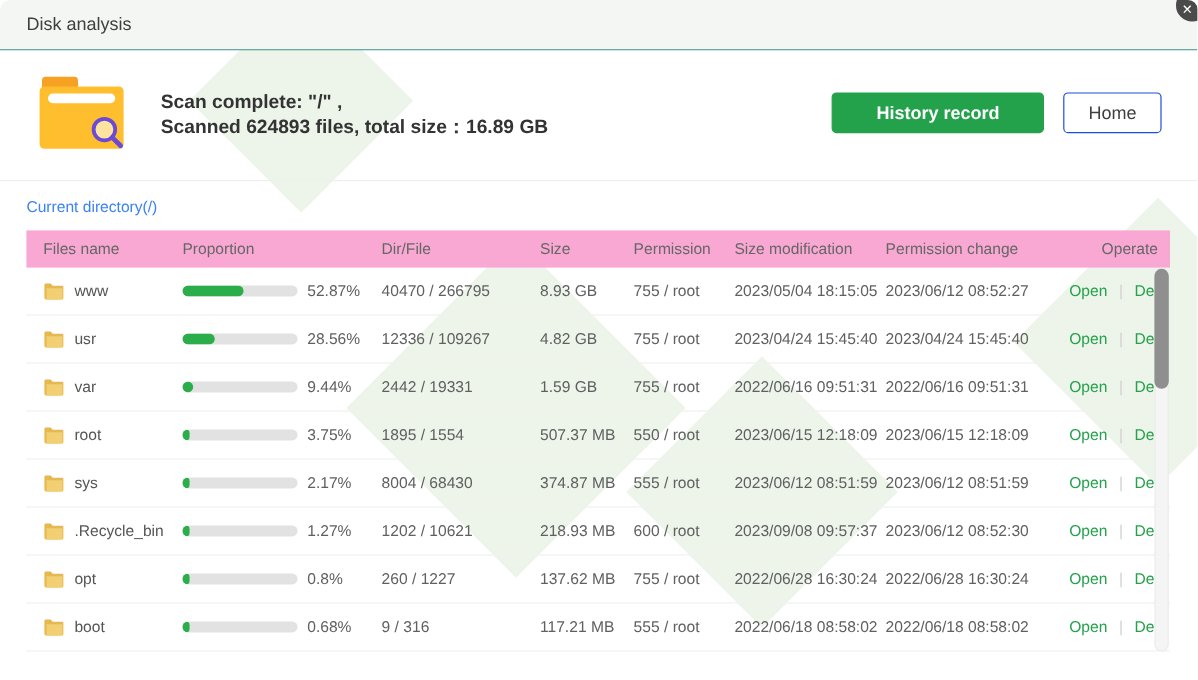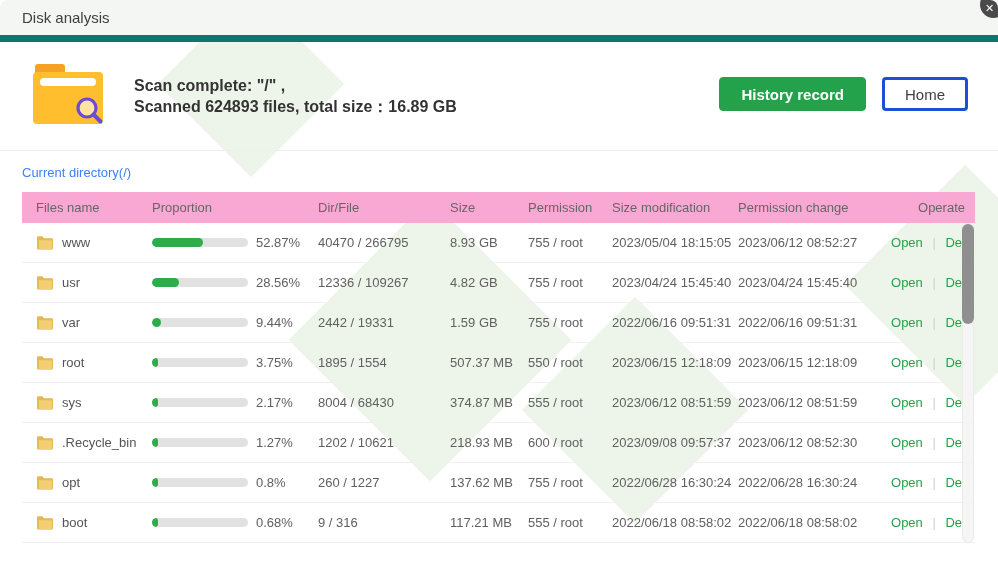--- a/index.html
+++ b/index.html
@@ -3,21 +3,21 @@
 <meta charset="utf-8">
 <style>
   * { margin:0; padding:0; box-sizing:border-box; }
   html,body { background:#fff; }
   body { font-family:"Liberation Sans", sans-serif; }
   .page { position:relative; width:998px; height:567px; background:#fff; overflow:hidden;
           border-radius:8px 8px 0 0; }
 
   
   .titlebar { position:relative; z-index:3; height:42px; background:#f4f6f3;
-              border-bottom:7px solid #0f766e; display:flex; align-items:center;
+              border-bottom:1px solid #0f766e; display:flex; align-items:center;
               padding-left:22px; border-radius:8px 8px 0 0; }
   .titlebar .win-title { font-size:15px; color:#3f3f3f; }
   .close { position:absolute; top:-9px; right:-9px; width:27px; height:27px; border-radius:50%;
            background:#4a4a4a; color:#fff; display:flex; align-items:center; justify-content:center;
            font-size:11px; cursor:pointer; z-index:4; }
   .close span { transform:translate(-4px,4px); }
 
   
   .wm { position:absolute; background:#edf5ea; transform:rotate(45deg); z-index:0; }
   .wm1 { left:185px; top:18px;  width:132px; height:132px; }
@@ -29,22 +29,22 @@
   .header { position:relative; z-index:1; display:flex; align-items:center;
             height:108px; padding:0 30px; }
   .folder-art { width:76px; height:76px; flex:0 0 auto; }
   .scan-info { margin-left:28px; flex:1 1 auto; }
   .scan-line { font-size:16px; font-weight:bold; color:#333; line-height:21px; }
   .tips { font-size:13px; color:#f43636; margin-top:4px; }
   .header-actions { display:flex; align-items:center; gap:16px; margin-top:-4px; }
   .btn { height:34px; border-radius:4px; font-size:15px; cursor:pointer;
          font-family:"Liberation Sans", sans-serif; }
   .btn-green { background:#23a24b; border:1px solid #23a24b; color:#fff;
-               font-weight:600; padding:0 21px; }
-  .btn-plain { background:#fff; border:3px solid #1d4ed8; color:#3f3f3f; padding:0 20px; }
+               font-weight:600; padding:0 36px; }
+  .btn-plain { background:#fff; border:1px solid #1d4ed8; color:#3f3f3f; padding:0 20px; }
 
   .divider { position:relative; z-index:1; border-top:1px solid #efefef; }
 
   .current-dir { position:relative; z-index:1; margin:14px 0 0 22px;
                  font-size:13px; color:#3b82f6; }
 
   
   .table { position:relative; z-index:1; margin:12px 22px 0; width:953px; }
   .thead, .row { display:grid;
                  grid-template-columns:116px 166px 132px 78px 84px 126px 126px 1fr;

